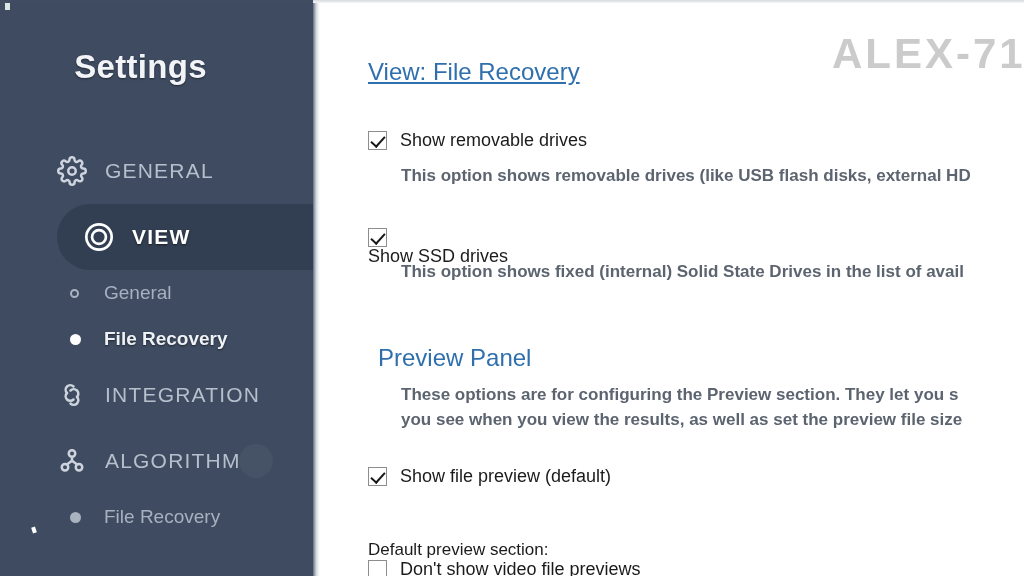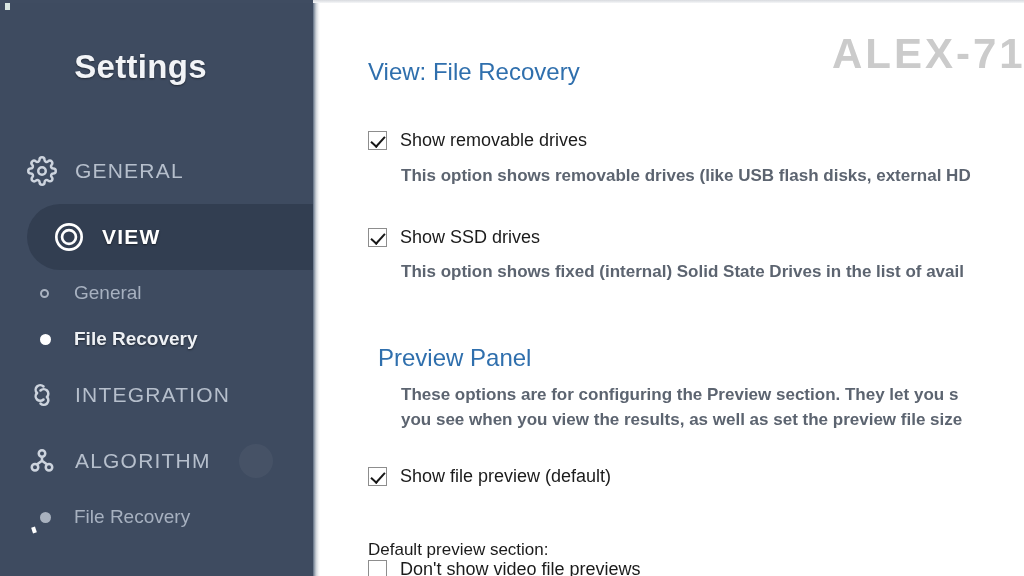--- a/index.html
+++ b/index.html
@@ -36,21 +36,21 @@
   }
 
   .settings-title {
     position:absolute; left:0; top:48px; width:281px;
     text-align:center;
     font-size:33px; font-weight:bold; color:#f2f4f7;
     letter-spacing:0.3px;
     text-shadow:0 1px 2px rgba(0,0,0,0.45);
   }
 
-  .nav { position:absolute; left:0; top:138px; width:370px; }
+  .nav { position:absolute; left:0; top:138px; width:370px;padding-left:30px; }
 
   .nav-group { position:relative; }
 
   .nav-main {
     position:relative; display:flex; align-items:center;
     height:66px; padding-left:22px;
     color:#b6bfcc; font-size:21px; letter-spacing:1.2px;
   }
   .nav-main.active {
     background:#323e51;
@@ -92,21 +92,21 @@
 
   .watermark {
     position:absolute; left:512px; top:30px;
     font-size:42px; font-weight:bold; color:#cbcbcb;
     letter-spacing:3px; white-space:nowrap;
   }
 
   .h-blue {
     position:absolute; color:#2f6fad; font-size:24px; white-space:nowrap;
   }
-  .h-blue.h1 { left:48px; top:58px; }
+  .h-blue.h1 { left:48px; top:58px;text-decoration:underline; }
   .h-blue.h2 { left:58px; top:344px; }
 
   .opt-row { position:absolute; left:48px; display:flex; align-items:flex-start; white-space:nowrap; }
   .cbox {
     width:19px; height:19px; flex:0 0 19px; margin-right:13px;
     border:1px solid #8d8d8d; background:#ffffff; position:relative;
     box-shadow:inset 0 0 0 1px #ffffff;
   }
   .cbox.checked::after {
     content:""; position:absolute; left:5px; top:1px;
@@ -221,21 +221,21 @@
     <div class="watermark">ALEX-71.COM</div>
 
     <div class="h-blue h1">View: File Recovery</div>
 
     <div class="opt-row" style="top:131px;">
       <span class="cbox checked"></span>
       <span class="opt-label">Show removable drives</span>
     </div>
     <div class="desc" style="top:163px; left:81px;">This option shows removable drives (like USB flash disks, external HD</div>
 
-    <div class="opt-row" style="top:228px;">
+    <div class="opt-row" style="top:228px;flex-direction:column;">
       <span class="cbox checked"></span>
       <span class="opt-label">Show SSD drives</span>
     </div>
     <div class="desc" style="top:259px; left:81px;text-align:right;">This option shows fixed (internal) Solid State Drives in the list of avail</div>
 
     <div class="h-blue h2">Preview Panel</div>
     <div class="desc" style="top:407px; left:81px;">you see when you view the results, as well as set the preview file size</div>
     <div class="desc" style="top:382px; left:81px;">These options are for configuring the Preview section. They let you s</div>
 
     <div class="opt-row" style="top:467px;">

